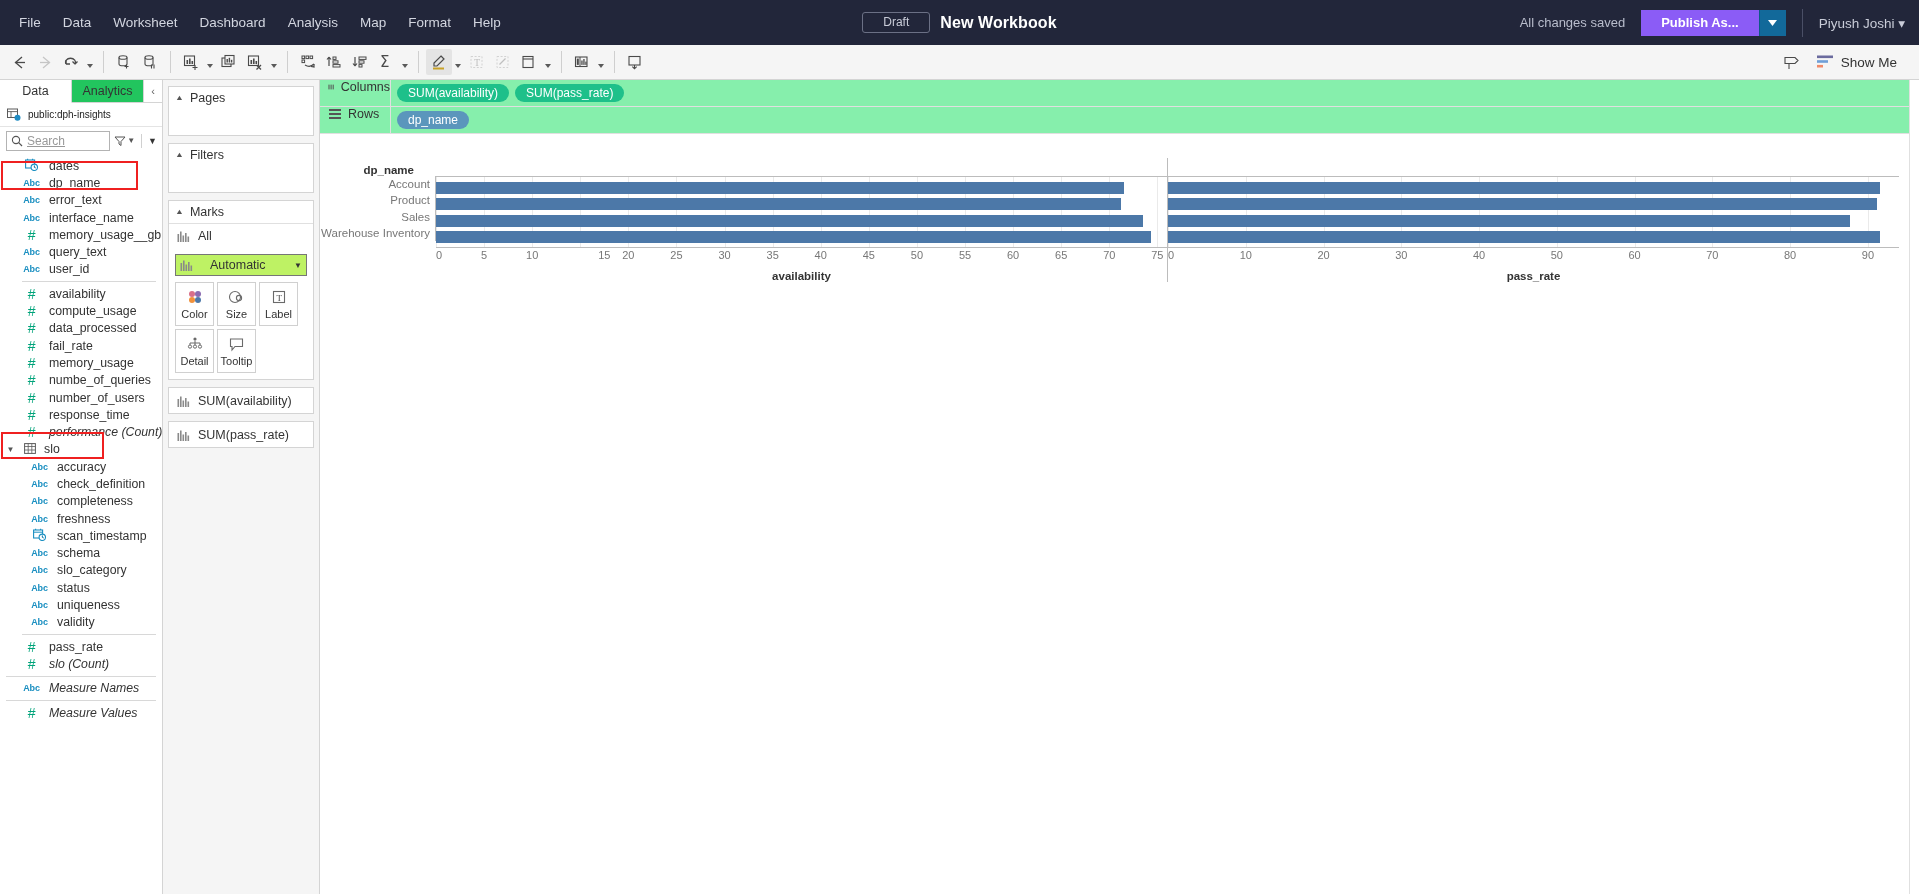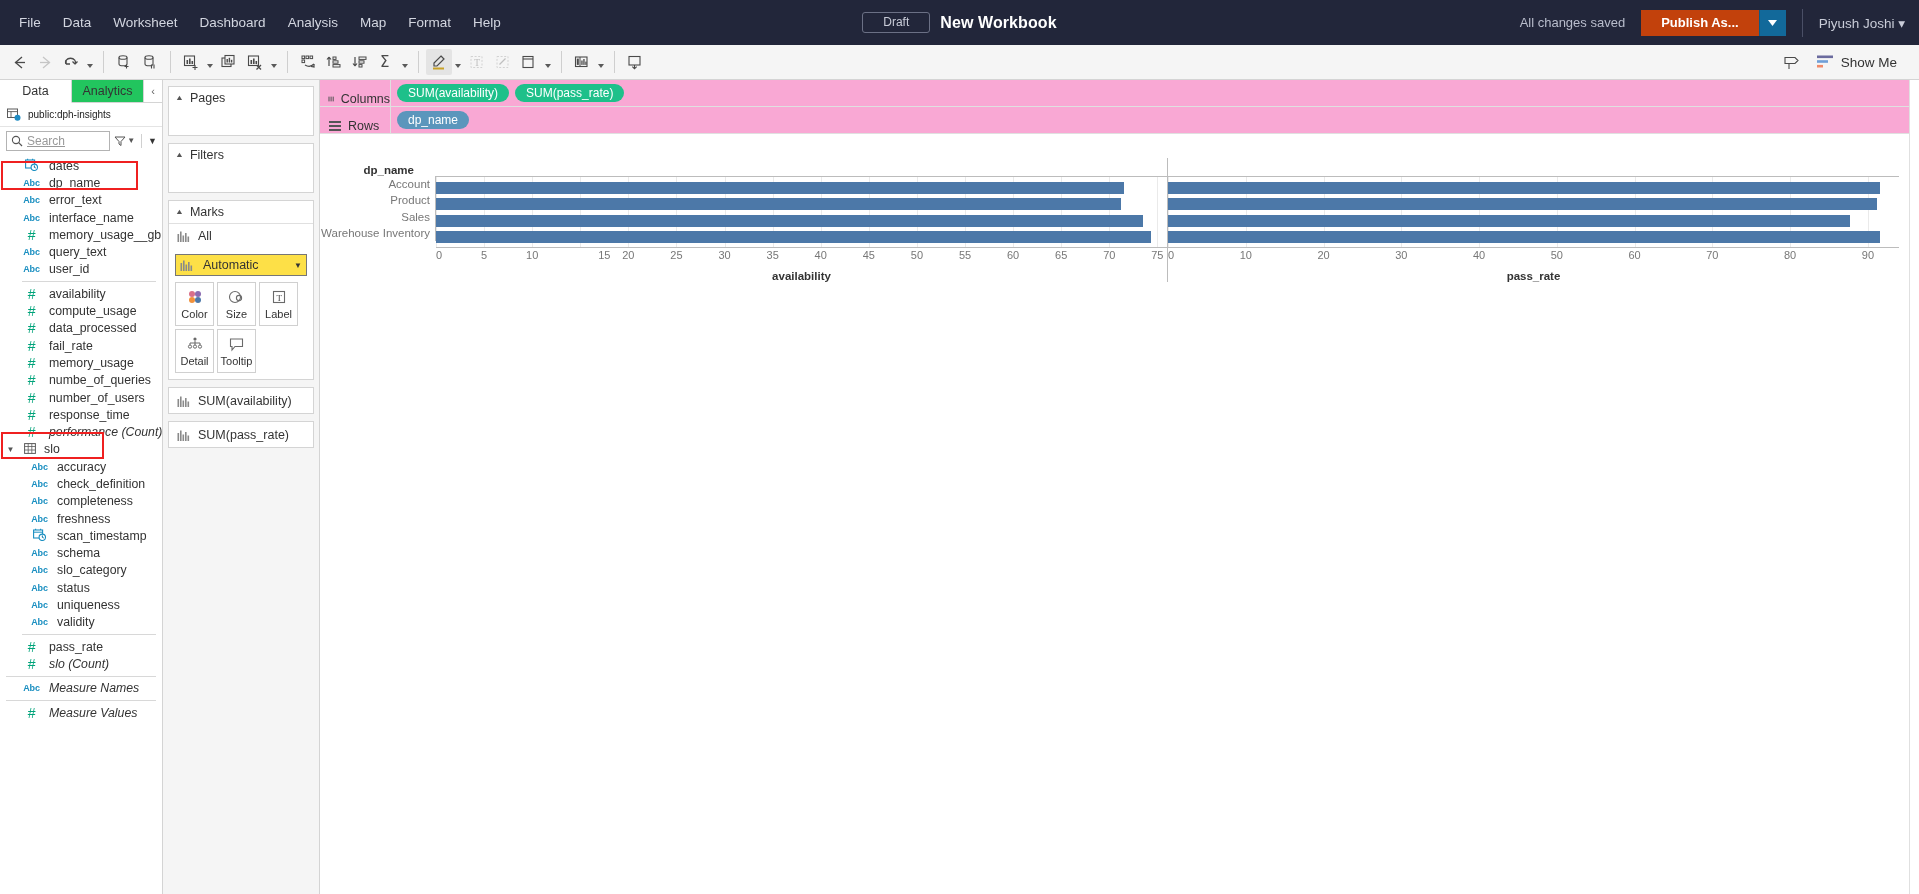--- a/index.html
+++ b/index.html
@@ -30,21 +30,21 @@
   .draft-badge {
     border:1px solid #6b7085; border-radius:3px;
     padding:2px 20px 3px; font-size:12px; color:#c9ccd8; margin-right:10px;
   }
   .wb-title { font-size:16px; color:#fff; font-weight:bold; letter-spacing:.1px; }
   .menu-right {
     margin-left:auto; display:flex; align-items:center; padding-right:14px; gap:0px;
   }
   .saved-text { font-size:13px; color:#b9bdcc; margin-right:16px; }
   .publish-btn {
-    background:#c2410c; color:#fff; border:none; font-weight:bold;
+    background:#8b5cf6; color:#fff; border:none; font-weight:bold;
     font-size:13px; height:26px; padding:0 20px; cursor:pointer;
     font-family:"Liberation Sans", sans-serif;
     border-right:1px solid #0d5a85;
   }
   .publish-caret {
     background:#12699a; color:#fff; border:none; width:26px; height:26px;
     cursor:pointer; font-size:9px; display:flex; align-items:center; justify-content:center;
   }
   .vdiv-dark { width:1px; height:28px; background:#4a4f66; margin:0 16px; }
   .user-name { font-size:13.5px; color:#c9ccd8; cursor:pointer; }
@@ -133,41 +133,41 @@
   }
   .chev { font-size:9px; color:#555; transform:scaleY(.8); }
   .card-body { min-height:25px; border-top:1px solid #e8e8e8; }
   .card-body.empty { min-height:26px; border-top:none; }
   .marks-all {
     height:25px; display:flex; align-items:center; gap:8px; padding:0 8px;
     border-top:1px solid #e0e0e0; font-size:12.5px; cursor:pointer;
   }
   .marks-inner { padding:6px; }
   .mark-select {
-    height:22px; border:1px solid #767676; background:#fde047; display:flex;
-    align-items:center; gap:10px; padding:0 4px; cursor:pointer; font-size:12.5px;
+    height:22px; border:1px solid #767676; background:#bef264; display:flex;
+    align-items:center; gap:17px; padding:0 4px; cursor:pointer; font-size:12.5px;
   }
   .mark-select .sel-caret { margin-left:auto; font-size:8px; color:#333; }
   .btn-grid { display:flex; flex-wrap:wrap; gap:3px; margin-top:6px; }
   .mbtn {
     width:39px; height:44px; border:1px solid #d0d0d0; background:#fff;
     display:flex; flex-direction:column; align-items:center; justify-content:center;
     gap:3px; cursor:pointer; font-size:11px; color:#333;
   }
   .measure-card {
     background:#fff; border:1px solid #d4d4d4; margin-bottom:7px;
     height:27px; display:flex; align-items:center; gap:8px; padding:0 8px;
     font-size:12.5px; cursor:pointer;
   }
 
   
   .view { flex:1; display:flex; flex-direction:column; background:#fff; min-width:0; }
   .shelf-row {
-    height:27px; display:flex; align-items:flex-end; border-bottom:1px solid #e0e0e0;
-    background:#f9a8d4;
+    height:27px; display:flex; align-items:flex-start; border-bottom:1px solid #e0e0e0;
+    background:#86efac;
   }
   .shelf-label {
     width:70px; display:flex; align-items:center; gap:6px; padding-left:8px;
     font-size:12.5px; color:#333; flex:none;
   }
   .shelf-drop {
     flex:1; height:100%; display:flex; align-items:center; gap:6px; padding-left:6px;
     border-left:1px solid #e0e0e0;
   }
   .pill {

